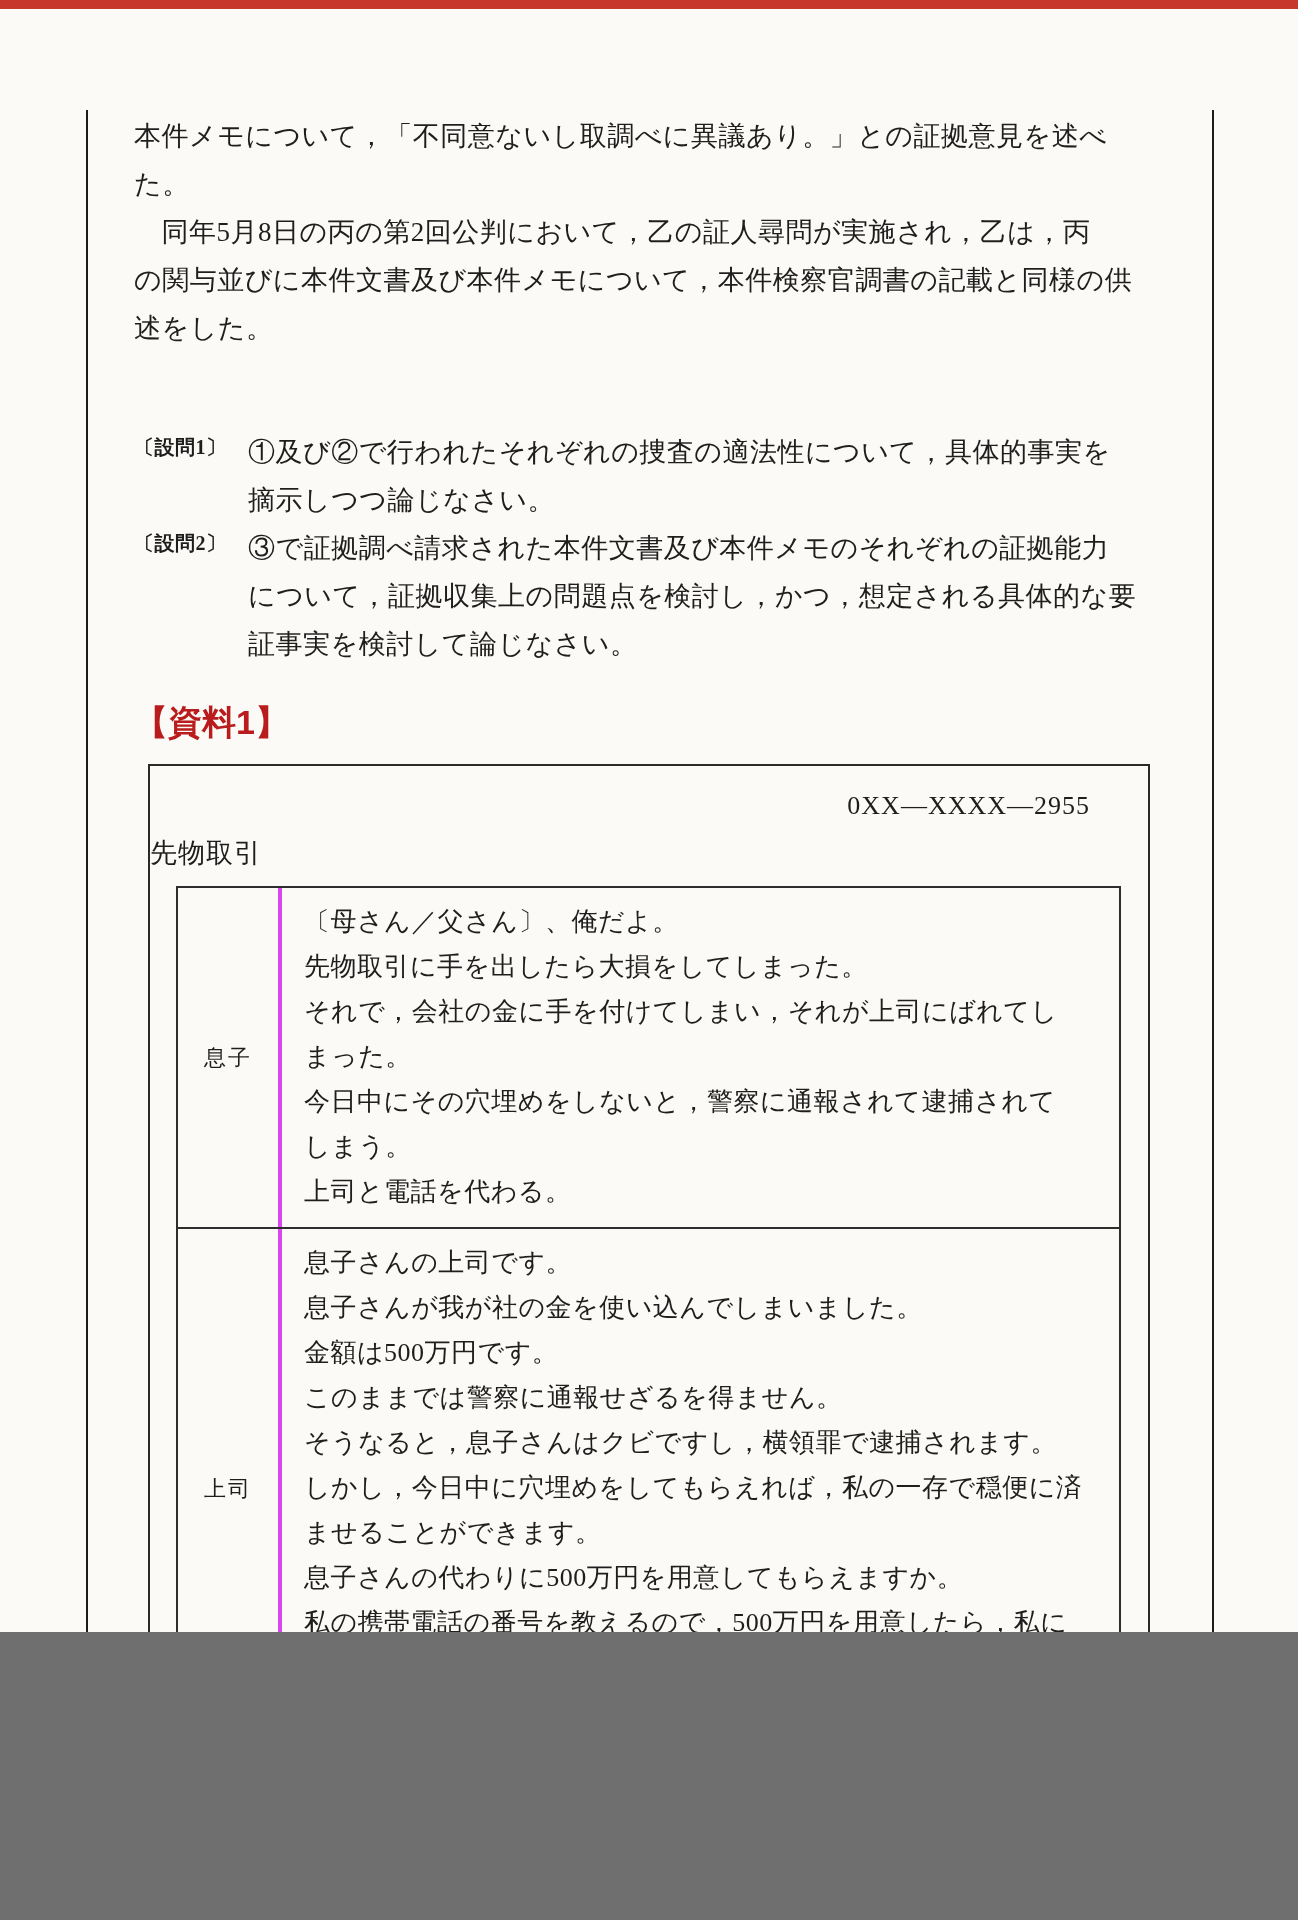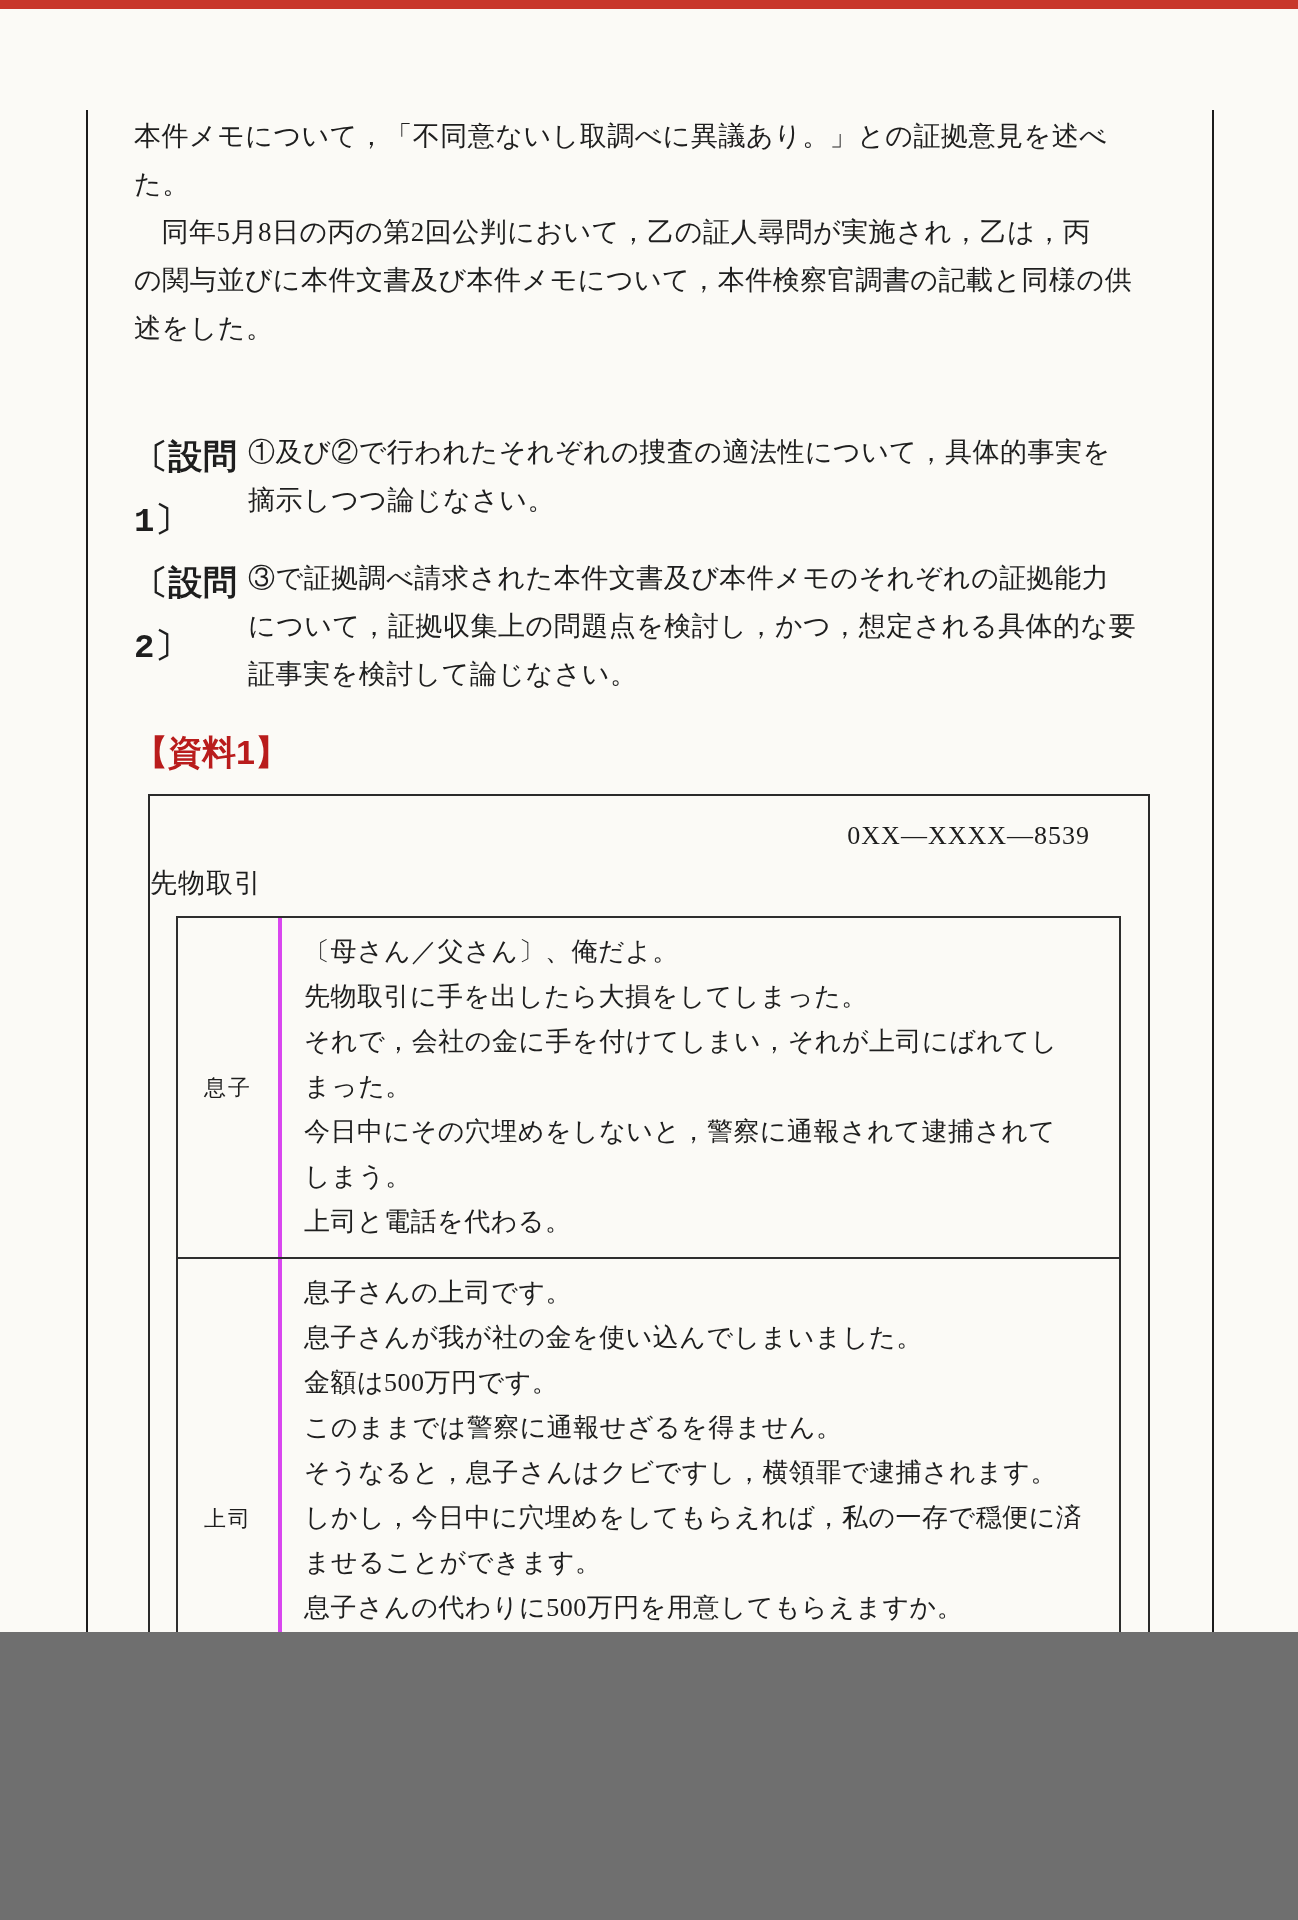--- a/index.html
+++ b/index.html
@@ -32,23 +32,23 @@
     font-size:27px;
     line-height:48px;
     white-space:pre-line;
     letter-spacing:0.5px;
   }
   .intro { margin:0; }
 
   .questions { margin-top:76px; }
   .question { display:flex; }
   .q-label {
-    font-family:Liberation Mono, monospace;
+    font-family:Liberation Serif, serif;
     font-weight:700;
-    font-size:34px; line-height:63px;
+    font-size:20px; line-height:39px;
     width:114px; flex-shrink:0;
     letter-spacing:0.5px;
   }
   .q-body { flex:1; }
 
   .material-heading {
     margin:34px 0 0 0;
     font-family:"Liberation Sans","DejaVu Sans",sans-serif;
     font-weight:700;
     font-size:34px; line-height:40px;
@@ -141,21 +141,21 @@
         <span class="q-label">〔設問2〕</span>
         <span class="q-body body-text">③で証拠調べ請求された本件文書及び本件メモのそれぞれの証拠能力
 について，証拠収集上の問題点を検討し，かつ，想定される具体的な要
 証事実を検討して論じなさい。</span>
       </div>
     </div>
 
     <h2 class="material-heading">【資料1】</h2>
 
     <div class="material-box">
-      <div class="phone">0XX—XXXX—8539</div>
+      <div class="phone">0XX—XXXX—2955</div>
       <div class="material-title">先物取引</div>
 
       <div class="dialog-table">
         <div class="dialog-row">
           <div class="speaker">息子</div>
           <div class="speech">〔母さん／父さん〕、俺だよ。
 先物取引に手を出したら大損をしてしまった。
 それで，会社の金に手を付けてしまい，それが上司にばれてし
 まった。
 今日中にその穴埋めをしないと，警察に通報されて逮捕されて

